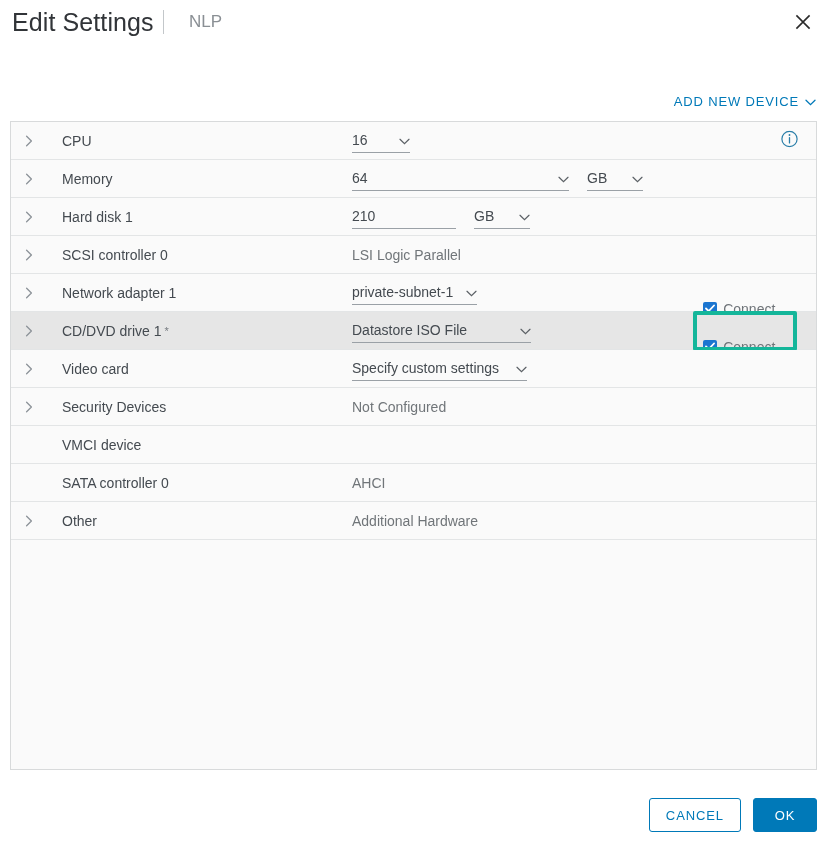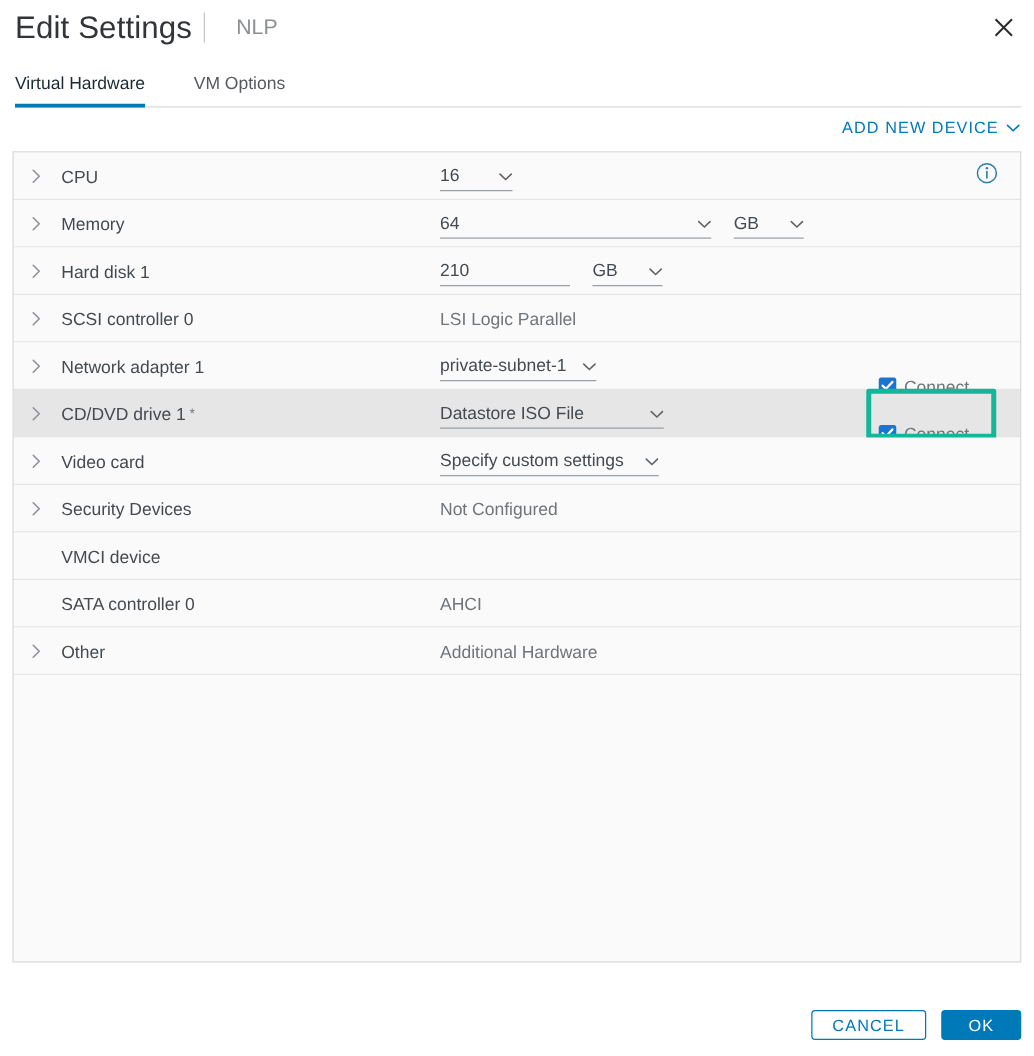--- a/index.html
+++ b/index.html
@@ -96,21 +96,21 @@
     padding-left: 14px;
     font-size: 14px; color: #444a50;
     white-space: nowrap;
   }
   .caret {
     width: 18px; flex: 0 0 18px;
     display: flex; align-items: center;
     color: #9aa0a6; cursor: pointer;
   }
   .caret.empty { cursor: default; }
-  .row-label .txt { margin-left: 6px; }
+  .row-label .txt { margin-left: 19px; }
   .req { color: #767b80; margin-left: 3px; font-size: 11px; vertical-align: top; }
 
   .row-value {
     flex: 1 1 auto;
     display: flex; align-items: center;
     font-size: 14px; color: #565a5e;
     position: relative; height: 100%;
   }
 
   
@@ -156,21 +156,21 @@
     transform: translateY(-50%);
     cursor: pointer; display: block;
   }
 
   
   .footer {
     position: absolute; right: 10px; bottom: 13px;
     display: flex; align-items: center; gap: 12px;
   }
   .btn {
-    height: 24px; min-width: 83px;
+    height: 34px; min-width: 83px;
     font-size: 13px; letter-spacing: 0.9px;
     text-transform: uppercase;
     display: flex; align-items: center; justify-content: center;
     cursor: pointer; border-radius: 3px;
     font-family: "Liberation Sans", sans-serif;
     padding: 0 16px;
   }
   .btn-secondary {
     background: #ffffff; color: #0079b8;
     border: 1px solid #0079b8;
@@ -192,30 +192,20 @@
     <div class="hdr-sub">NLP</div>
     <button class="close-btn">
       <span>
         <svg width="16" height="16" viewBox="0 0 16 16">
           <path d="M1.4 1.4 L14.6 14.6 M14.6 1.4 L1.4 14.6" stroke="#2a2a2a" stroke-width="1.6" fill="none"></path>
         </svg>
       </span>
     </button>
   </div>
 
-  <div class="tabs">
-    <div class="tabs-rule"></div>
-    <div class="tab active" id="tab0">
-      <span>Virtual Hardware</span>
-      <span class="tab-ul"></span>
-    </div>
-    <div class="tab" id="tab1">
-      <span>VM Options</span>
-    </div>
-  </div>
 
   <div class="addnew">
     <span>ADD NEW DEVICE</span>
     <span class="chev">
       <svg width="11" height="7" viewBox="0 0 11 7">
         <path d="M1 1.3 L5.5 5.6 L10 1.3" stroke="#0079b8" stroke-width="1.3" fill="none" stroke-linecap="round"></path>
       </svg>
     </span>
   </div>
 

